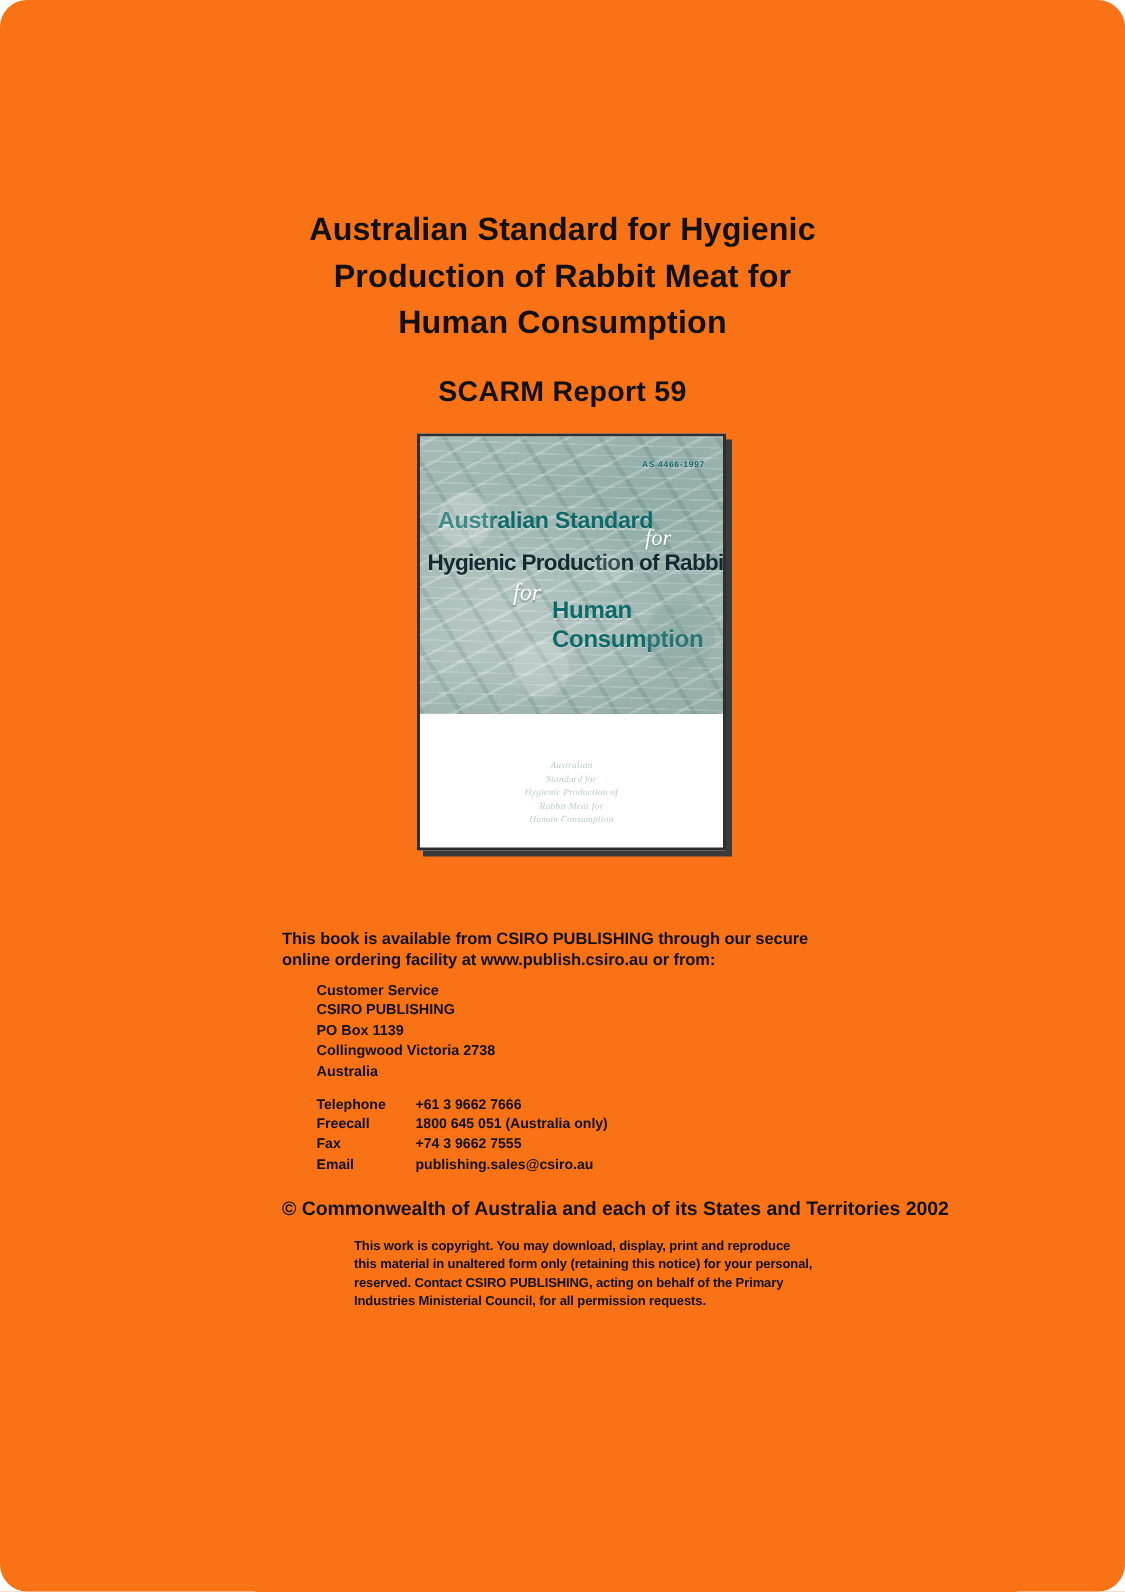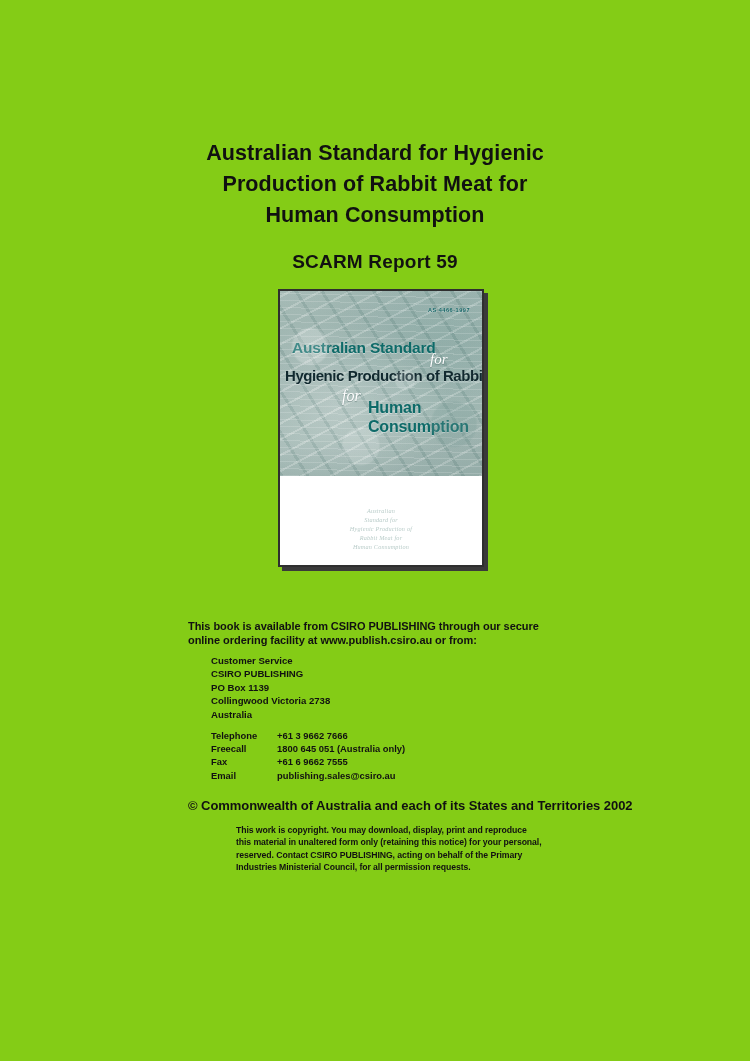--- a/index.html
+++ b/index.html
@@ -12,21 +12,22 @@
     height: 1061px;
     position: relative;
     font-family: "Liberation Sans", sans-serif;
     color: #000000;
     overflow: hidden;
   }
 
   .page {
     position: absolute;
     inset: 0;
-    background: #84cc16;
+    background: #f97316;
+    border-radius: 18px;
   }
 
   
   .title-block {
     position: absolute;
     top: 138px;
     left: 0;
     width: 750px;
     text-align: center;
   }
@@ -342,21 +343,21 @@
     <div class="contact-row">
       <span class="contact-label">Telephone</span>
       <span class="contact-value">+61 3 9662 7666</span>
     </div>
     <div class="contact-row">
       <span class="contact-label">Freecall</span>
       <span class="contact-value">1800 645 051 (Australia only)</span>
     </div>
     <div class="contact-row">
       <span class="contact-label">Fax</span>
-      <span class="contact-value">+61 6 9662 7555</span>
+      <span class="contact-value">+74 3 9662 7555</span>
     </div>
     <div class="contact-row">
       <span class="contact-label">Email</span>
       <span class="contact-value">publishing.sales@csiro.au</span>
     </div>
   </div>
 
   <div class="copyright-line">© Commonwealth of Australia and each of its States and Territories 2002</div>
 
   <div class="copyright-para">

